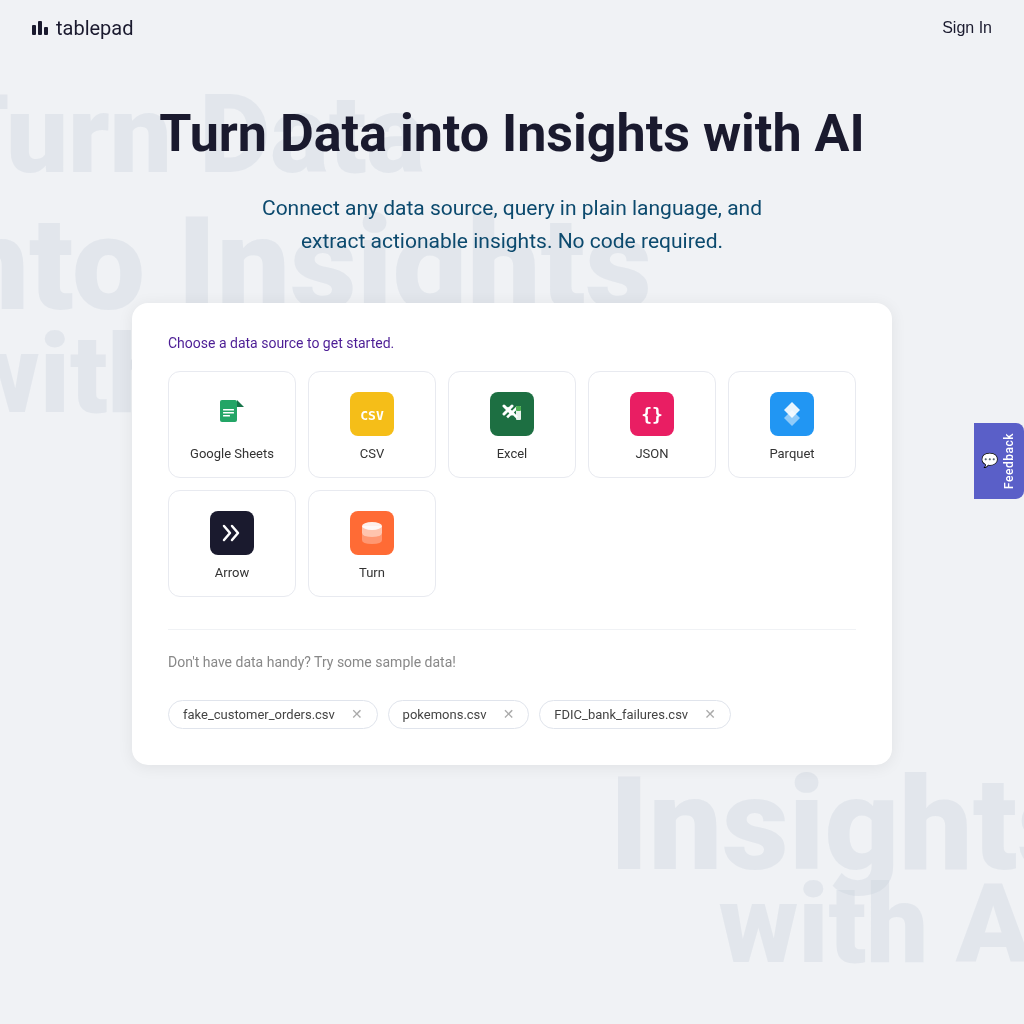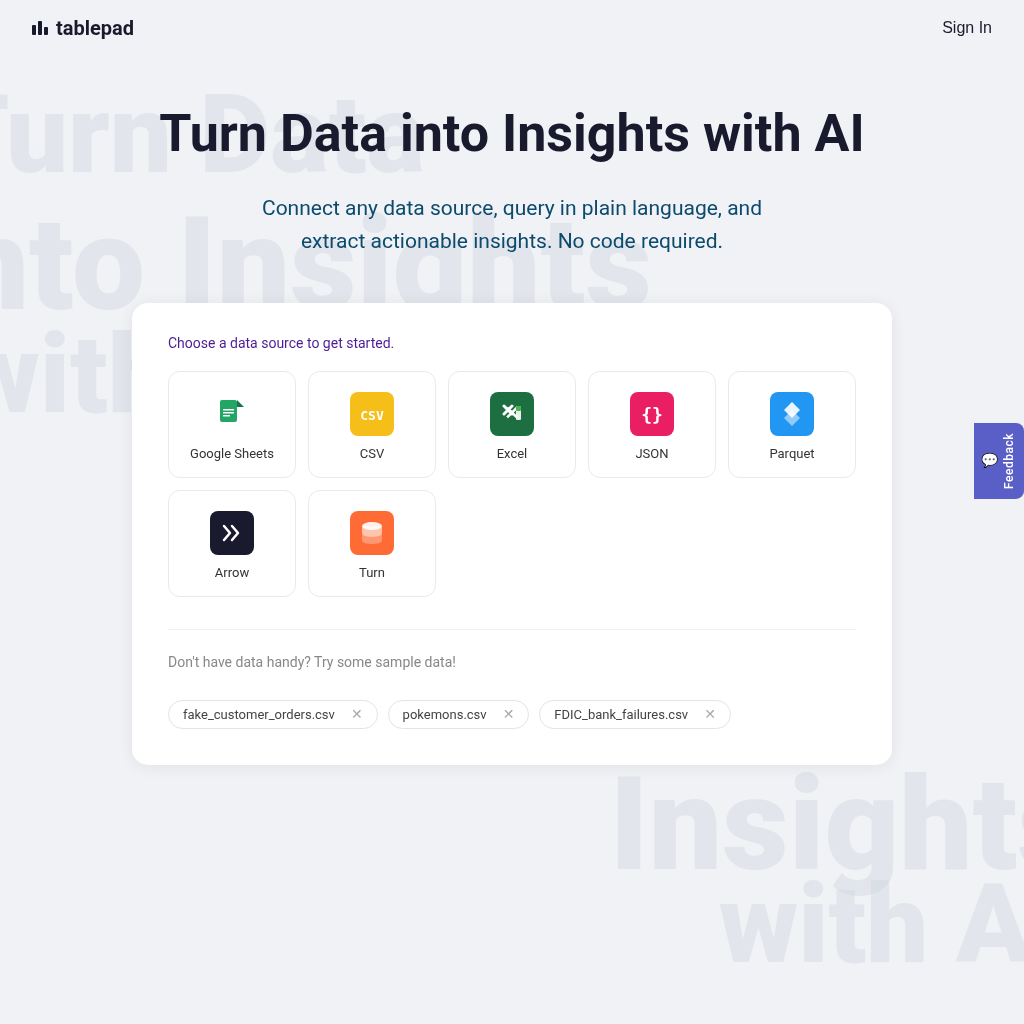--- a/index.html
+++ b/index.html
@@ -41,21 +41,21 @@
       align-items: center;
       justify-content: space-between;
       padding: 16px 32px;
       background: transparent;
     }
     .logo {
       display: flex;
       align-items: center;
       gap: 8px;
       font-size: 20px;
-      font-weight: 700;
+      font-weight: 400;
       color: #1a1a2e;
       text-decoration: none;
     }
     .logo-icon {
       display: flex;
       gap: 2px;
       align-items: flex-end;
     }
     .logo-bar {
       width: 4px;

